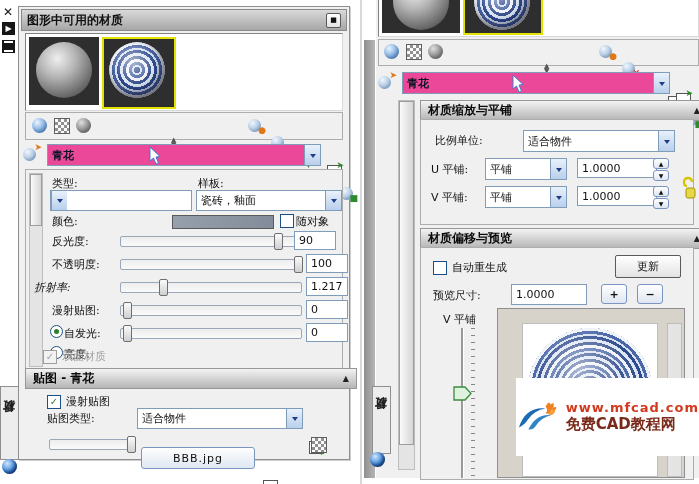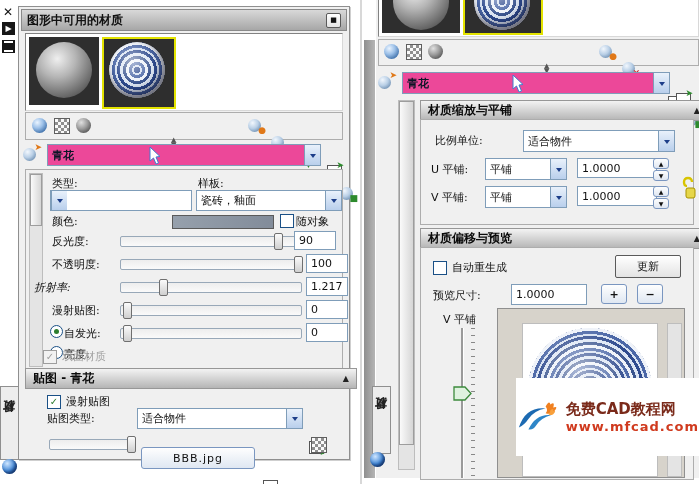--- a/index.html
+++ b/index.html
@@ -393,16 +393,16 @@
 <div class="abs globe" style="left:370px;top:452px;"></div>
 
 <div class="abs" style="left:516px;top:378px;width:183px;height:78px;background:#fff;display:flex;align-items:center;">
   <svg width="78" height="62" viewBox="0 0 100 80">
     <path d="M6 62 Q20 18 62 22 Q38 26 26 44 Q18 56 6 62Z" fill="#1c6ab2"></path>
     <path d="M26 66 Q42 32 74 36 Q52 42 42 58 Q36 68 26 66Z" fill="#2e86c8"></path>
     <path d="M62 18 Q70 4 72 14 Q82 6 78 20 Q90 16 80 28 Q72 36 62 32 Q68 26 62 18Z" fill="#f08020"></path>
     <path d="M72 26 Q80 20 78 28 Q86 26 78 34 Q72 38 68 34 Q72 30 72 26Z" fill="#f8a03c"></path>
   </svg>
   <div style="display:flex;flex-direction:column;margin-left:2px;">
+    <span style="font-weight:bold;font-size:13px;color:#d03a1e;letter-spacing:1px;">www.mfcad.com</span>
     <span style="font-weight:bold;font-size:15px;color:#7a2a1a;">免费CAD教程网</span>
-    <span style="font-weight:bold;font-size:13px;color:#d03a1e;letter-spacing:1px;">www.mfcad.com</span>
   </div>
 </div>
 
 </body></html>

